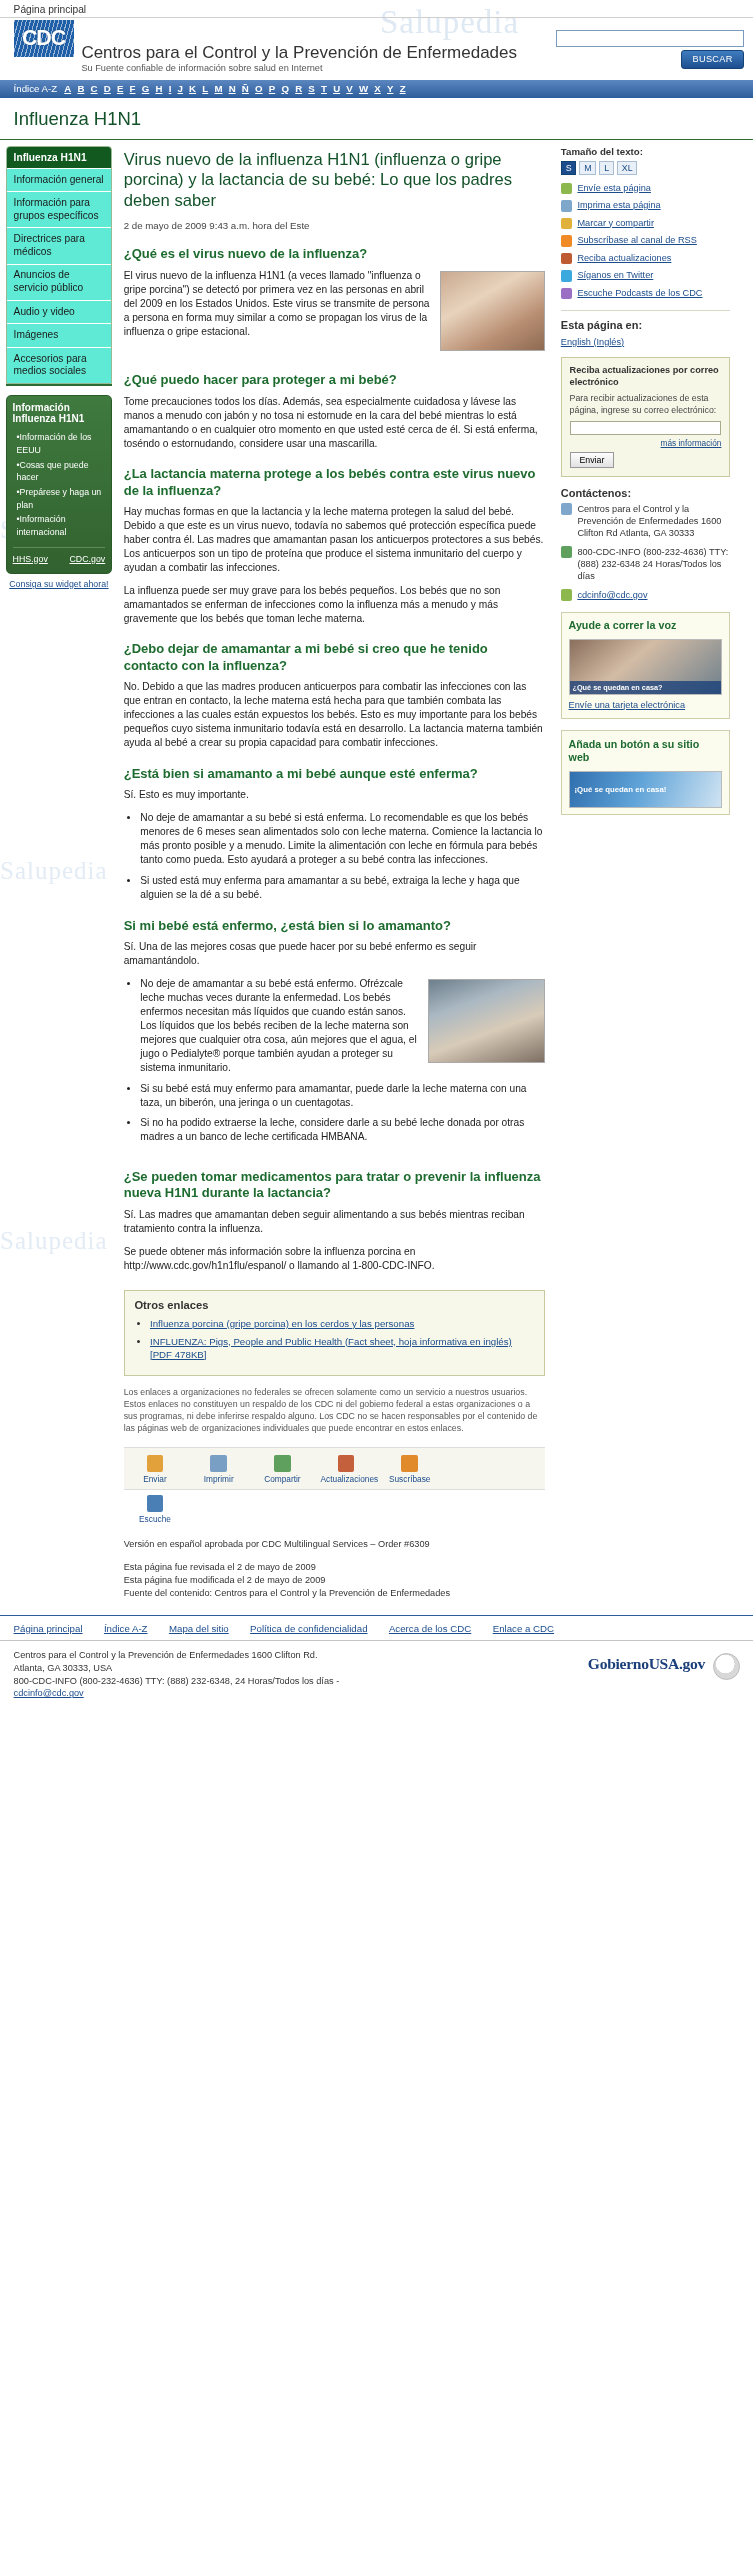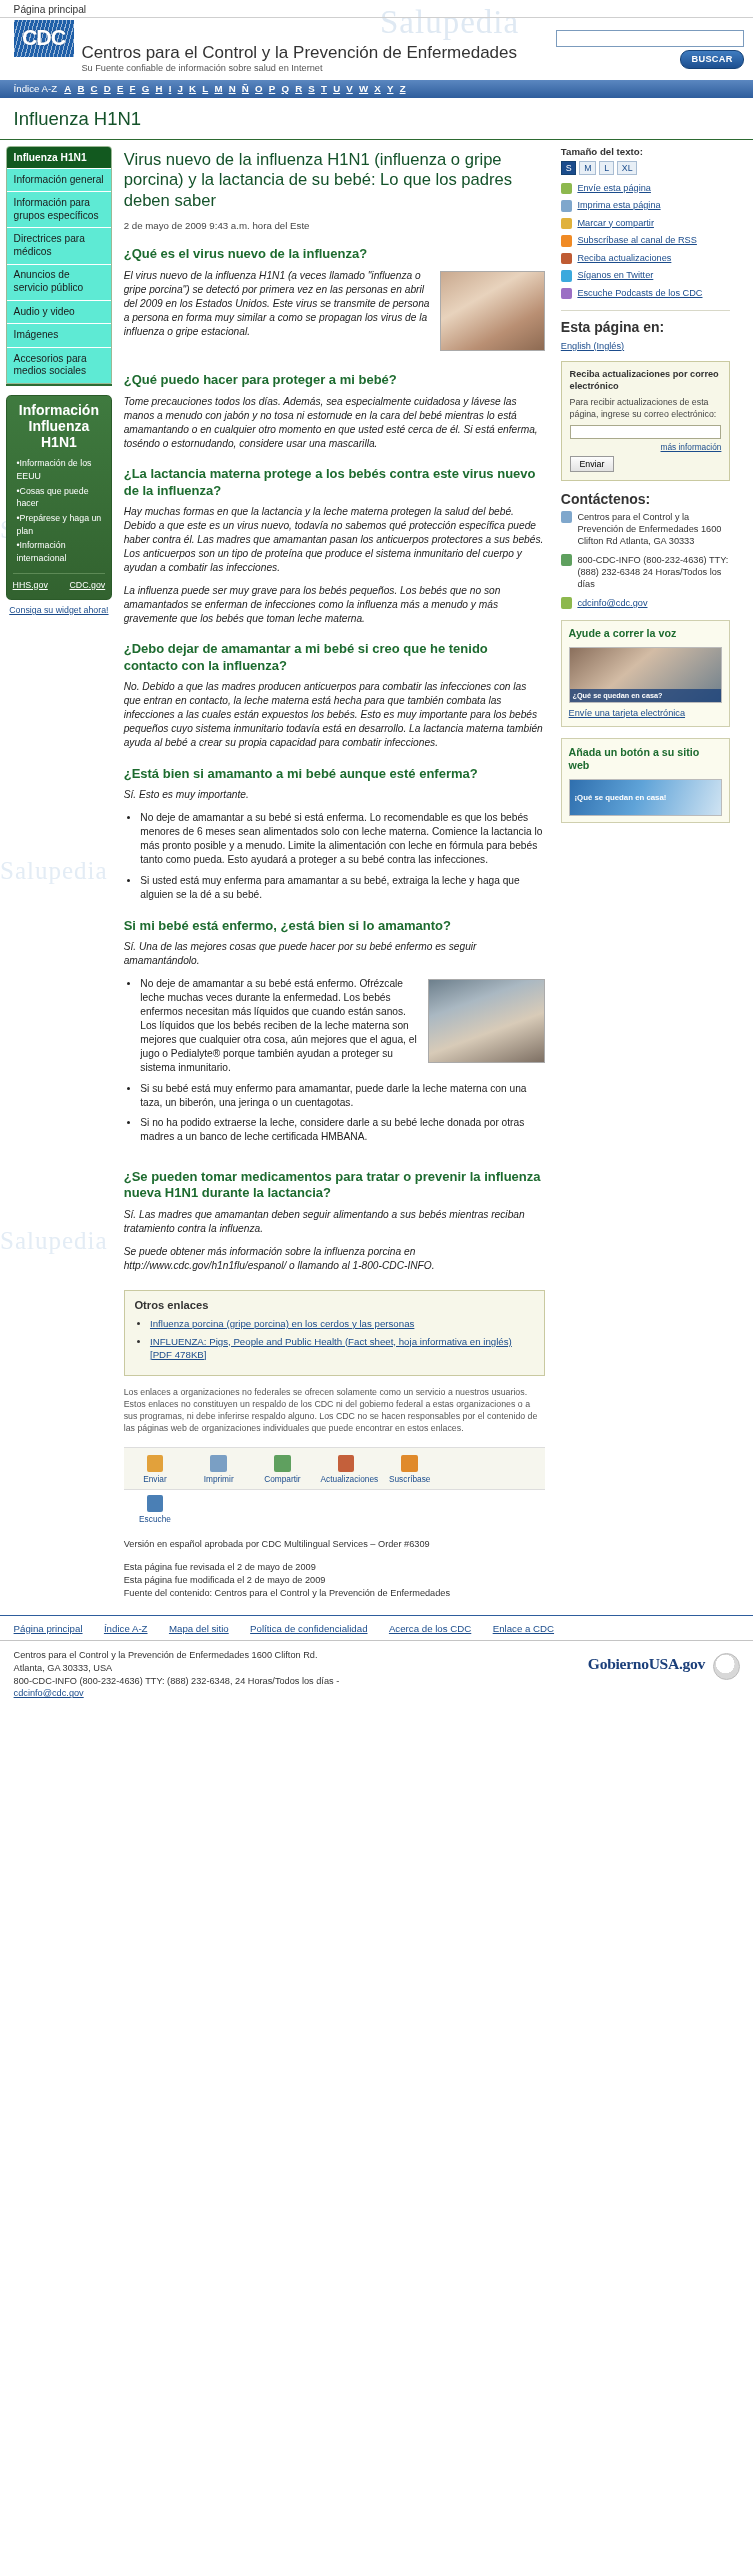--- a/index.html
+++ b/index.html
@@ -72,24 +72,24 @@
     border:1px solid #7b9bbd;
     font-size:10.7px;
     vertical-align:middle;
   }
   .buscar-btn {
     display:inline-block;
     margin-top:2.9px;
     background:linear-gradient(#3f7cc0,#1d4f8f);
     color:#fff;
     font-size:9.2px;
-    font-weight:bold;
+    font-weight:normal;
     padding:2.9px 10.7px 3.9px;
     border:1px solid #154277;
-    border-radius:9px;
+    border-radius:3px;
     letter-spacing:0.3px;
     cursor:pointer;
   }
 
   
   .azbar {
     background:linear-gradient(#5b87c0,#2e5d9c);
     color:#ffffff;
     padding:2.9px 5.8px 3.9px 13.6px;
     font-size:9.7px;
@@ -147,24 +147,23 @@
   .widget {
     background:linear-gradient(#3f7a3f,#32622f);
     border:1px solid #2b5a29;
     border-radius:4.9px;
     color:#ffffff;
     padding:6.8px 5.8px 7.8px;
     font-size:8.8px;
     line-height:12.7px;
   }
   .widget .wtitle {
-    text-align:center;
     font-weight:bold;
-    font-size:14px;
-    line-height:16px;
+    font-size:10px;
+    line-height:11px;
     margin-bottom:5.8px;
   }
   .widget ul { margin:0; padding:0; list-style:none; }
   .widget ul li { padding:1px 0 1px 3.9px; }
   .widget ul li:before { content:"\2022 "; }
   .widget a { color:#ffffff; text-decoration:none; }
   .wlinks {
     display:flex; justify-content:space-between;
     margin-top:6.8px; padding-top:4.9px;
     border-top:1px solid #5d8a56;
@@ -190,21 +189,21 @@
   }
   .pubdate { font-size:9.7px; color:#444; margin-bottom:13.6px; }
 
   h2.sec {
     color:#1d6b2f;
     font-size:13px;
     line-height:16.6px;
     font-weight:bold;
     margin:15.6px 0 5.8px 0;
   }
-  p.body { font-size:10.2px; line-height:14px; margin:0 0 8.8px 0; color:#222;font-style:italic; }
+  p.body { font-size:10.2px; line-height:14px; margin:0 0 8.8px 0; color:#222; }
   ul.body { margin:3.9px 0 8.8px 0; padding-left:16.6px; }
   ul.body li { font-size:10.2px; line-height:14px; margin-bottom:6.8px; color:#222; }
 
   .photo {
     float:right;
     margin:1.9px 0 5.8px 9.7px;
     border:1px solid #aaa;
   }
   .photo-1 { width:105px; height:80px;
     background:linear-gradient(150deg,#c9a98f 0%,#e8d3bd 35%,#b98f73 70%,#8d6a52 100%); }
@@ -268,21 +267,21 @@
   .i-mail   { background:#8db84e; }
   .i-print  { background:#7fa7cc; }
   .i-book   { background:#e0b23c; }
   .i-rss    { background:#f08a24; }
   .i-upd    { background:#bf5b33; }
   .i-tw     { background:#3ba9dd; }
   .i-pod    { background:#9b6fc4; }
 
   .rsep { border-top:1px solid #d8d8c8; margin:8.8px 0 7.8px; }
 
-  .rhead { font-size:14px; font-weight:bold; color:#333; margin-bottom:3.9px; }
+  .rhead { font-size:11px; font-weight:bold; color:#333; margin-bottom:3.9px; }
 
   .emailbox {
     border:1px solid #c9c9a0;
     background:#f7f7e8;
     padding:6.8px 7.8px 7.8px;
     margin-bottom:10.7px;
   }
   .emailbox .t { font-weight:bold; font-size:9.2px; color:#333; line-height:11.7px; margin-bottom:4.9px; }
   .emailbox .d { font-size:8.8px; line-height:11.2px; color:#444; margin-bottom:4.9px; }
   .emailbox input[type=text] { width:100%; height:14.6px; border:1px solid #a9a98c; font-size:8.8px; }

